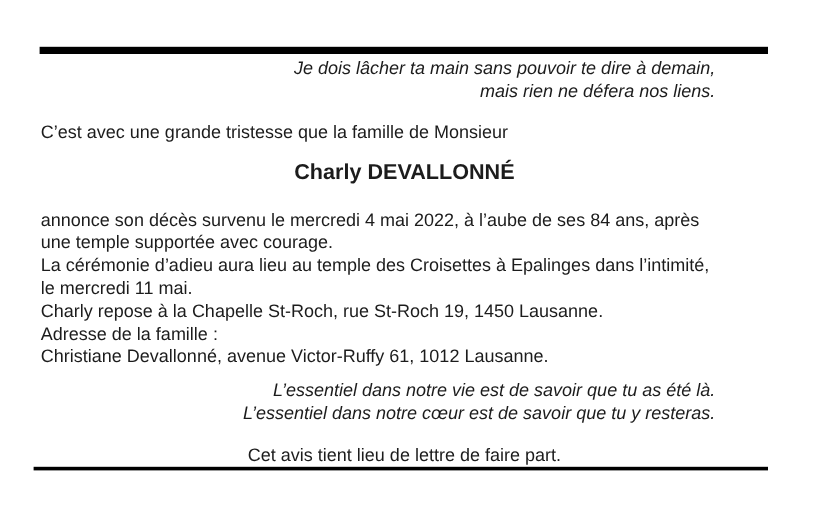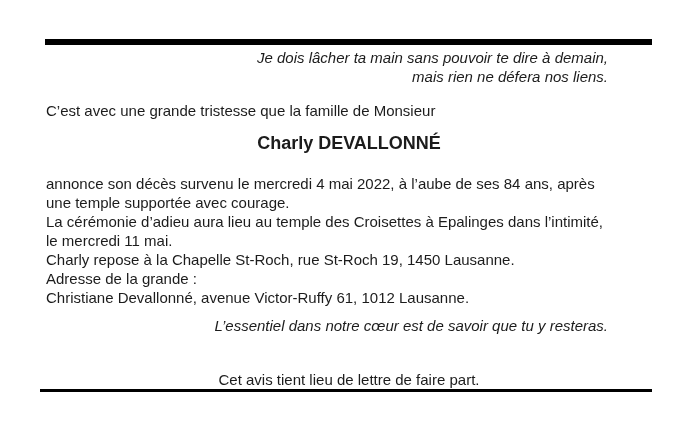--- a/index.html
+++ b/index.html
@@ -8,21 +8,20 @@
     background: #ffffff;
   }
   .page {
     position: relative;
     width: 640px;
     height: 443px;
     background: #ffffff;
     font-family: "Liberation Sans", sans-serif;
     color: #1c1c1c;
     overflow: hidden;
-    margin-left: 12px;
   }
   .rule {
     position: absolute;
     background: #000000;
   }
   .top-rule {
     left: 33px;
     top: 39px;
     width: 607px;
     height: 6px;
@@ -89,25 +88,26 @@
   <div class="txt intro-line">C’est avec une grande tristesse que la famille de Monsieur</div>
 
   <div class="txt deceased-name">Charly DEVALLONNÉ</div>
 
   <div class="txt body-block">
     <div>annonce son décès survenu le mercredi 4 mai 2022, à l’aube de ses 84 ans, après</div>
     <div>une temple supportée avec courage.</div>
     <div>La cérémonie d’adieu aura lieu au temple des Croisettes à Epalinges dans l’intimité,</div>
     <div>le mercredi 11 mai.</div>
     <div>Charly repose à la Chapelle St-Roch, rue St-Roch 19, 1450 Lausanne.</div>
-    <div>Adresse de la grande :</div>
+    <div>Adresse de la famille :</div>
     <div>Christiane Devallonné, avenue Victor-Ruffy 61, 1012 Lausanne.</div>
   </div>
 
   <div class="txt quote closing-quote">
+    <div>L’essentiel dans notre vie est de savoir que tu as été là.</div>
     <div>L’essentiel dans notre cœur est de savoir que tu y resteras.</div>
   </div>
 
   <div class="txt closing-note">Cet avis tient lieu de lettre de faire part.</div>
 
   <div class="rule bottom-rule"></div>
 
 </div>
 
 </body></html>

